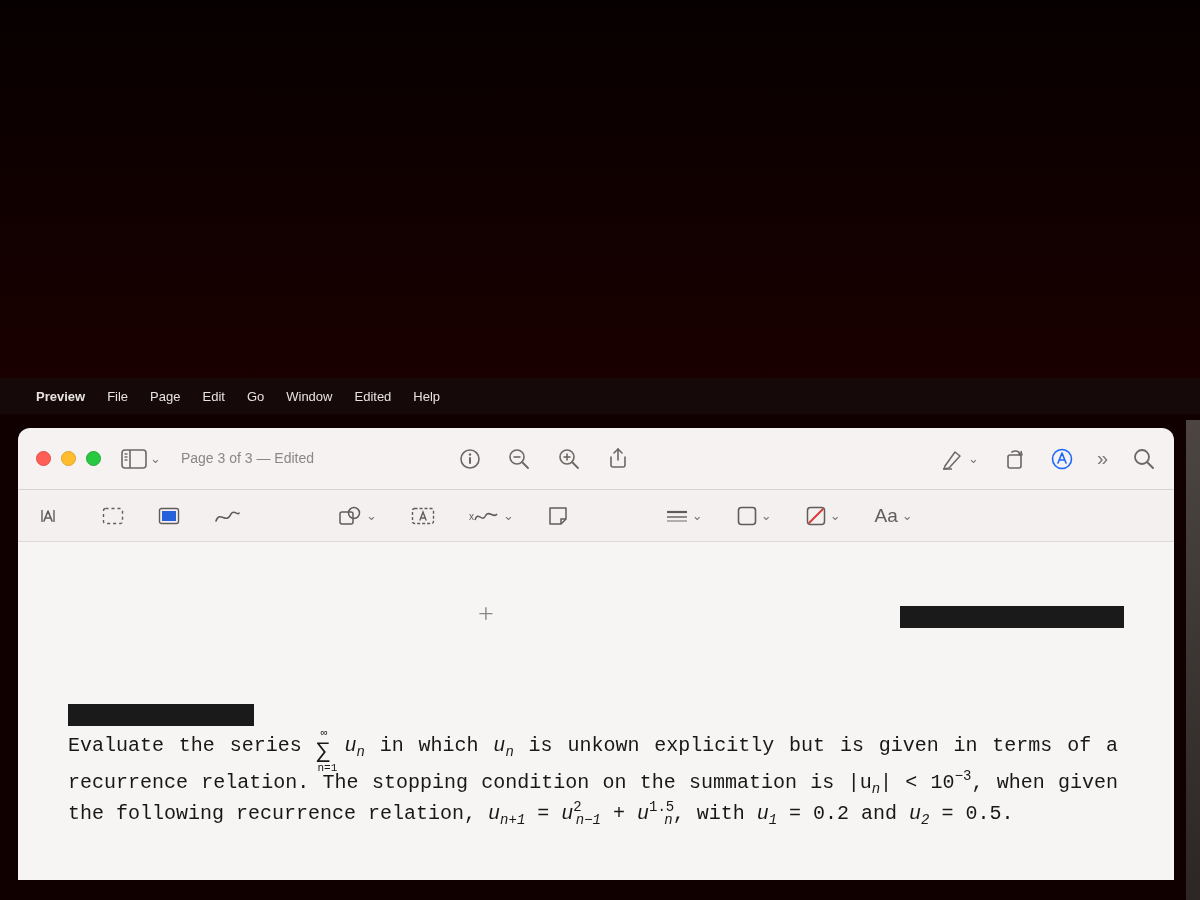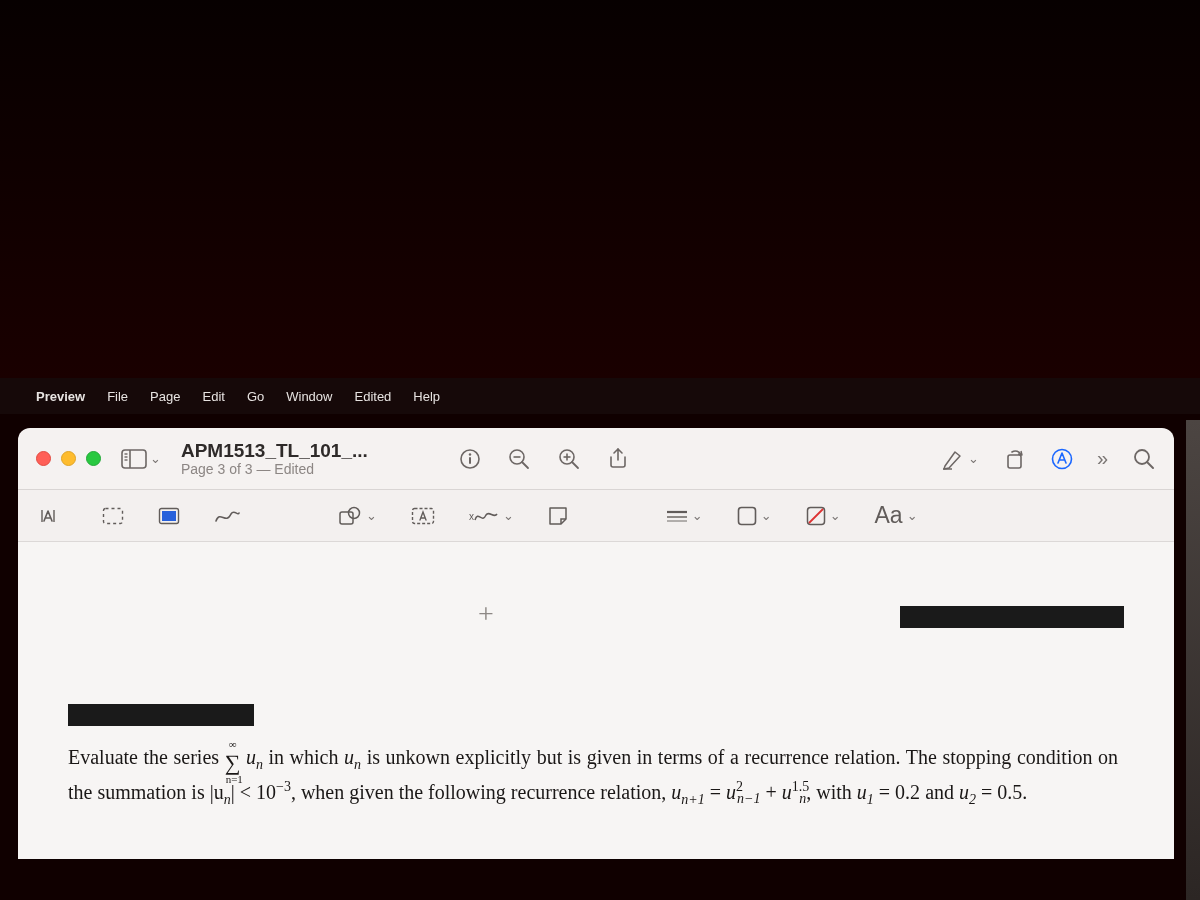--- a/index.html
+++ b/index.html
@@ -51,38 +51,38 @@
 
   .toolbar2 {
     height: 52px;
     display:flex; align-items:center; gap:34px;
     padding: 0 22px;
     border-bottom: 1px solid #dcd8d7;
     color:#6d6765;
     background:#f3f0ef;
   }
   .toolbar2 .tb-btn { gap:4px; }
-  .aa-label { font-size:23px; color:#615c5a;text-align:center; }
+  .aa-label { font-size:19px; color:#615c5a;text-align:center; }
 
   .doc-area {
     background:#f7f5f4;
     padding: 36px 50px 50px 50px;
     position:relative;
     font-family: "Times New Roman", Georgia, serif;
     color:#1a1716;
     min-height: 300px;
   }
   .plus-area { position:relative; height:90px; }
   .plus { position:absolute; left:410px; top:20px; font-size:28px; color:#8d8885; font-weight:300; }
   .redact { display:inline-block; background:#1a1a1a; height:20px; vertical-align:middle; }
   .redact.top-right { position:absolute; right:0; top:28px; width:224px; height:22px; }
   .redact-row { margin-top:36px; }
   .redact.left { width:186px; height:22px; }
 
-  .body-text { font-size:20px; line-height:1.35; margin-top:18px; max-width:1050px; text-align:justify; }
+  .body-text { font-size:20px; line-height:1.35; margin-top:6px; max-width:1050px; text-align:justify;font-family:Liberation Mono, monospace; }
 
   .math-sum { position:relative; display:inline-block; vertical-align:-6px; }
   .math-sum .sigma { font-size:22px; }
   .math-sum .top { position:absolute; left:4px; top:-11px; font-size:11px; }
   .math-sum .bot { position:absolute; left:1px; bottom:-9px; font-size:11px; white-space:nowrap; }
   .math-var { font-style:italic; }
   sub { font-size:0.7em; font-style:italic; }
   sup { font-size:0.7em; }
 
   .photo-edge {
@@ -121,21 +121,20 @@
           <rect x="1" y="1" width="24" height="18" rx="3" fill="none" stroke="#6d6765" stroke-width="1.6"></rect>
           <line x1="9" y1="1" x2="9" y2="19" stroke="#6d6765" stroke-width="1.6"></line>
           <line x1="3.5" y1="5" x2="6.5" y2="5" stroke="#6d6765" stroke-width="1.4"></line>
           <line x1="3.5" y1="8" x2="6.5" y2="8" stroke="#6d6765" stroke-width="1.4"></line>
           <line x1="3.5" y1="11" x2="6.5" y2="11" stroke="#6d6765" stroke-width="1.4"></line>
         </svg>
       <span class="chev">⌄</span>
     </div>
 
     <div class="title-block">
-      <span class="title-main">APM1513_TL_101_...</span>
       <span class="title-sub">Page 3 of 3 — Edited</span>
     </div>
 
     <div class="tb-group">
       <div class="tb-btn">
         <svg width="22" height="22" viewBox="0 0 22 22">
             <circle cx="11" cy="11" r="9" fill="none" stroke="#6d6765" stroke-width="1.6"></circle>
             <circle cx="11" cy="6.5" r="1.2" fill="#6d6765"></circle>
             <rect x="10" y="9" width="2" height="7" rx="1" fill="#6d6765"></rect>
           </svg>

